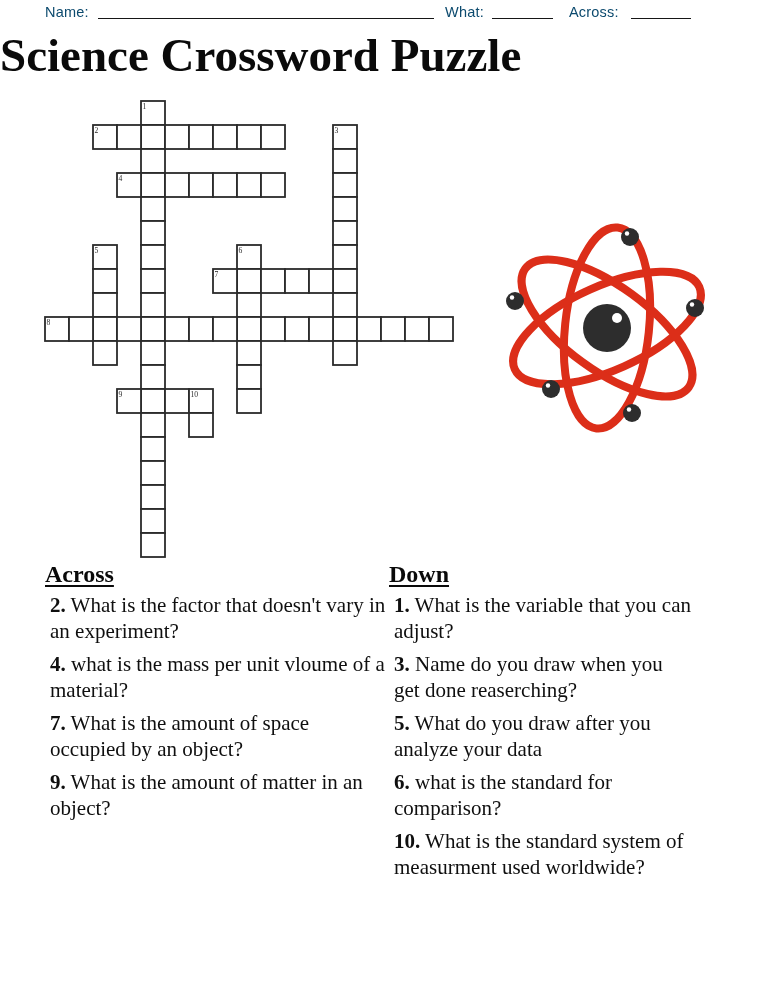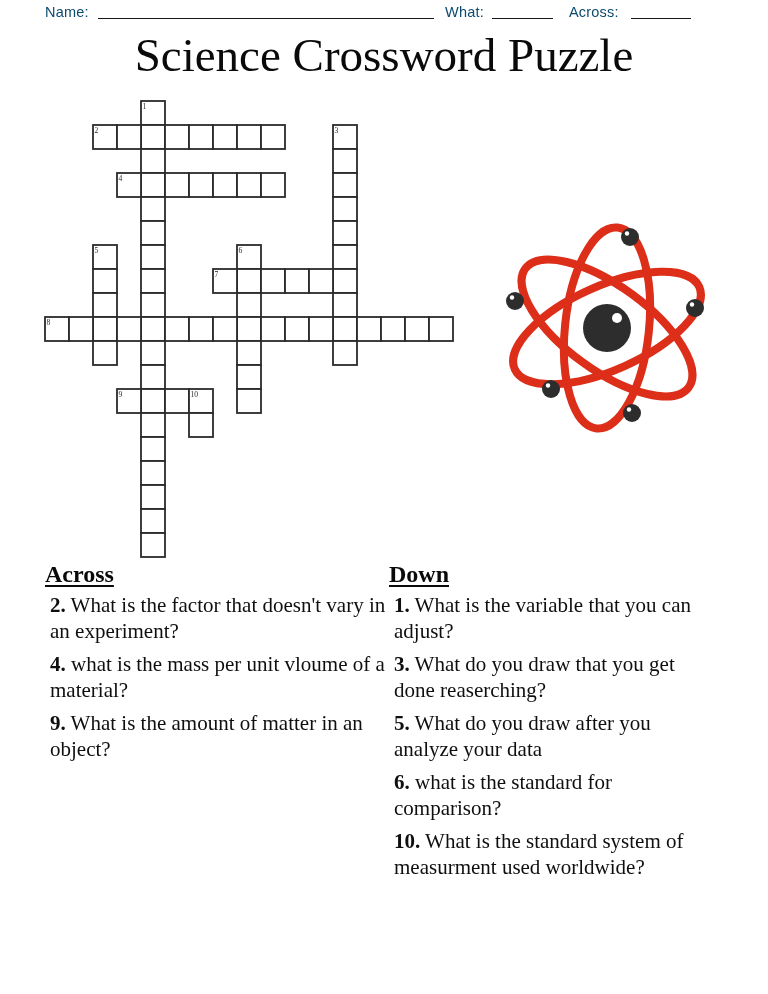--- a/index.html
+++ b/index.html
@@ -3,22 +3,22 @@
 <meta charset="utf-8">
 <style>
   html,body{margin:0;padding:0;background:#ffffff;}
   .page{
     position:relative;width:768px;height:994px;background:#ffffff;
     font-family:"Liberation Sans",sans-serif;color:#131313;overflow:hidden;
   }
   .hdr-label{position:absolute;top:4px;font-size:14.5px;color:#0c4a6e;letter-spacing:.2px;}
   .blank{position:absolute;top:2px;height:16px;border-bottom:1.7px solid #161616;}
   .title{
-    position:absolute;top:28px;left:0;width:100%;margin:0;text-align:center;
-    font-family:"Liberation Serif",serif;font-weight:normal;font-size:47px;color:#0a0a0a;
+    position:absolute;top:28px;left:0;width:100%;margin:0;text-align:left;
+    font-family:"Liberation Serif",serif;font-weight:bold;font-size:47px;color:#0a0a0a;
   }
   #crossword{position:absolute;left:43px;top:99px;}
   .cellnum{font-family:"Liberation Serif",serif;font-size:7.6px;fill:#2a2a2a;}
   #atom{position:absolute;left:502px;top:223px;}
   .clue-col{position:absolute;top:561px;}
   .clue-col.across{left:45px;width:342px;}
   .clue-col.down{left:389px;width:302px;}
   .clue-head{
     font-family:"Liberation Serif",serif;font-size:24px;font-weight:bold;margin:0 0 4px 0;
     text-decoration:underline;text-underline-offset:3px;color:#0a0a0a;display:inline-block;
@@ -149,28 +149,29 @@
       <circle cx="46" cy="162.5" r="2.2" fill="#ffffff"></circle>
       <circle cx="130" cy="190" r="9" fill="#2d2d2d"></circle>
       <circle cx="127" cy="186.5" r="2.2" fill="#ffffff"></circle>
     </svg>
 
   <section class="clue-col across">
     <h2 class="clue-head">Across</h2>
     <div id="across-list">
         <p class="clue"><b>2.</b><span> What is the factor that doesn't vary in an experiment?</span></p>
         <p class="clue"><b>4.</b><span> what is the mass per unit vloume of a material?</span></p>
+        <p class="clue"><b>7.</b><span> What is the amount of space occupied by an object?</span></p>
         <p class="clue"><b>9.</b><span> What is the amount of matter in an object?</span></p>
       </div>
   </section>
 
   <section class="clue-col down">
     <h2 class="clue-head">Down</h2>
     <div id="down-list">
         <p class="clue"><b>1.</b><span> What is the variable that you can adjust?</span></p>
-        <p class="clue"><b>3.</b><span> What do you draw that you get done reaserching?</span></p>
+        <p class="clue"><b>3.</b><span> Name do you draw when you get done reaserching?</span></p>
         <p class="clue"><b>5.</b><span> What do you draw after you analyze your data</span></p>
         <p class="clue"><b>6.</b><span> what is the standard for comparison?</span></p>
         <p class="clue"><b>10.</b><span> What is the standard system of measurment used worldwide?</span></p>
       </div>
   </section>
 
 </div>
 
 </body></html>

